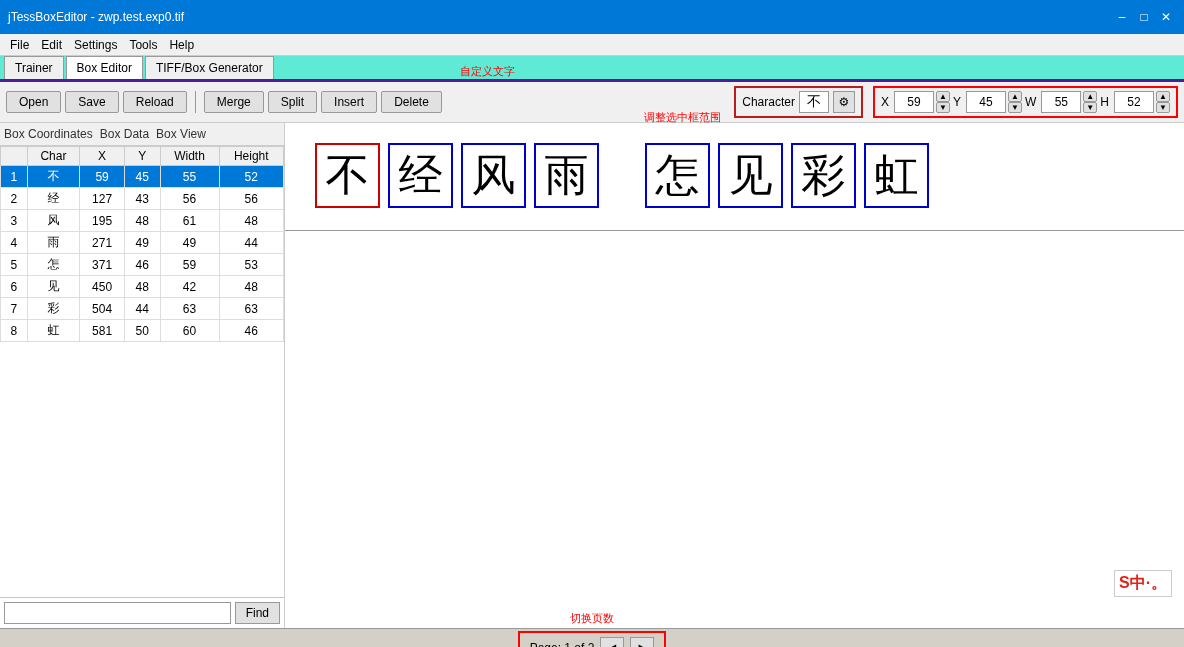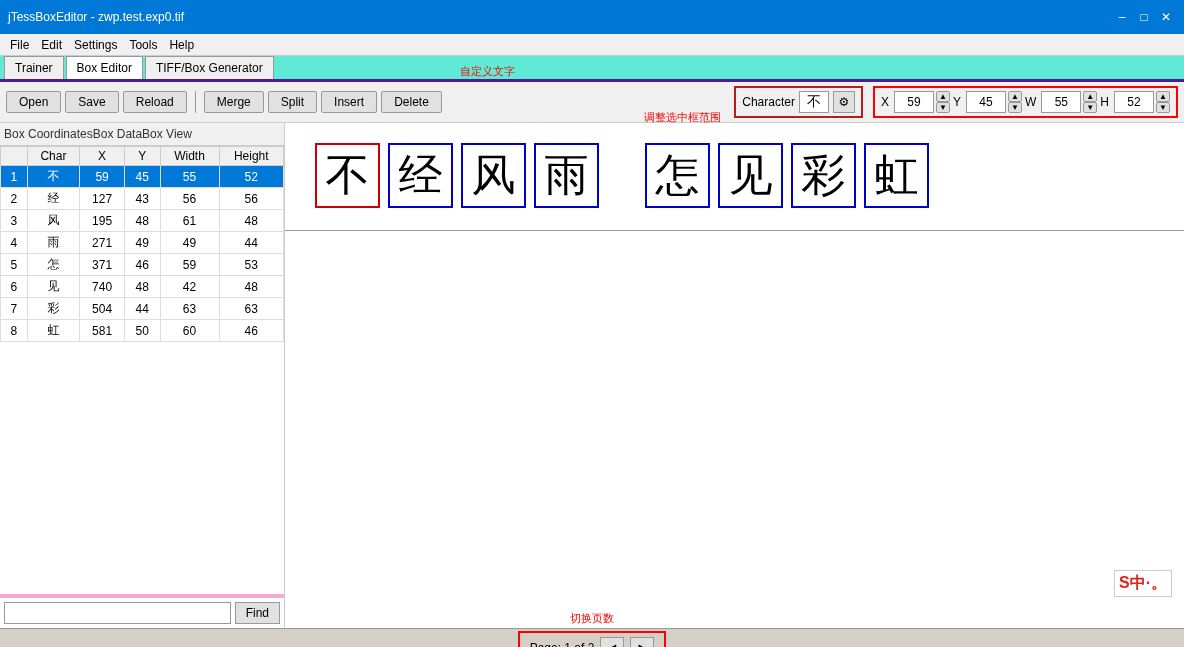--- a/index.html
+++ b/index.html
@@ -37,32 +37,32 @@
     .coord-input { width: 40px; height: 22px; border: 1px solid #999; text-align: center; font-size: 12px; }
     .spinner { display: flex; flex-direction: column; width: 14px; }
     .spinner button { width: 14px; height: 11px; font-size: 8px; border: 1px solid #999; background: #e1e1e1; cursor: pointer; padding: 0; line-height: 1; }
     .coord-pair { display: flex; align-items: center; gap: 2px; }
     
     
     .main { display: flex; height: calc(647px - 30px - 22px - 26px - 34px - 30px); }
     
     
     .left-panel { width: 285px; background: white; border-right: 1px solid #ccc; display: flex; flex-direction: column; }
-    .left-header { background: #f0f0f0; border-bottom: 1px solid #ccc; padding: 4px; display: flex; gap: 0; }
+    .left-header { background: #f0f0f0; border-bottom: 1px solid #ccc; padding: 4px; display: flex; gap: 7px; }
     .left-header span { font-size: 12px; color: #333; }
     
     
     .data-table { width: 100%; border-collapse: collapse; font-size: 12px; }
     .data-table th { background: #f0f0f0; border: 1px solid #ccc; padding: 2px 6px; text-align: center; font-weight: normal; position: sticky; top: 0; }
     .data-table td { border: 1px solid #ddd; padding: 2px 6px; text-align: center; }
     .data-table tr.selected td { background: #0078d7; color: white; }
     .table-container { overflow-y: auto; flex: 1; }
     
     
-    .search-bar { padding: 4px; display: flex; gap: 4px; border-top: 4px solid #f9a8d4; }
+    .search-bar { padding: 4px; display: flex; gap: 4px; border-top: 1px solid #f9a8d4; }
     .search-input { flex: 1; height: 22px; border: 1px solid #999; padding: 0 4px; font-size: 12px; }
     .find-btn { padding: 2px 10px; background: #e1e1e1; border: 1px solid #999; cursor: pointer; font-size: 12px; }
     
     
     .right-panel { flex: 1; background: #d4d0c8; display: flex; flex-direction: column; }
     .canvas-area { flex: 1; background: white; margin: 0; position: relative; overflow: hidden; }
     
     
     .chars-row { display: flex; align-items: center; gap: 8px; padding: 20px 30px; }
     .page-btn { width: 24px; height: 22px; background: #e1e1e1; border: 1px solid #999; cursor: pointer; display: flex; align-items: center; justify-content: center; font-size: 10px; }
@@ -219,21 +219,21 @@
     <td>5</td>
     <td>怎</td>
     <td>371</td>
     <td>46</td>
     <td>59</td>
     <td>53</td>
   </tr>
             <tr>
     <td>6</td>
     <td>见</td>
-    <td>740</td>
+    <td>450</td>
     <td>48</td>
     <td>42</td>
     <td>48</td>
   </tr>
             <tr>
     <td>7</td>
     <td>彩</td>
     <td>504</td>
     <td>44</td>
     <td>63</td>

